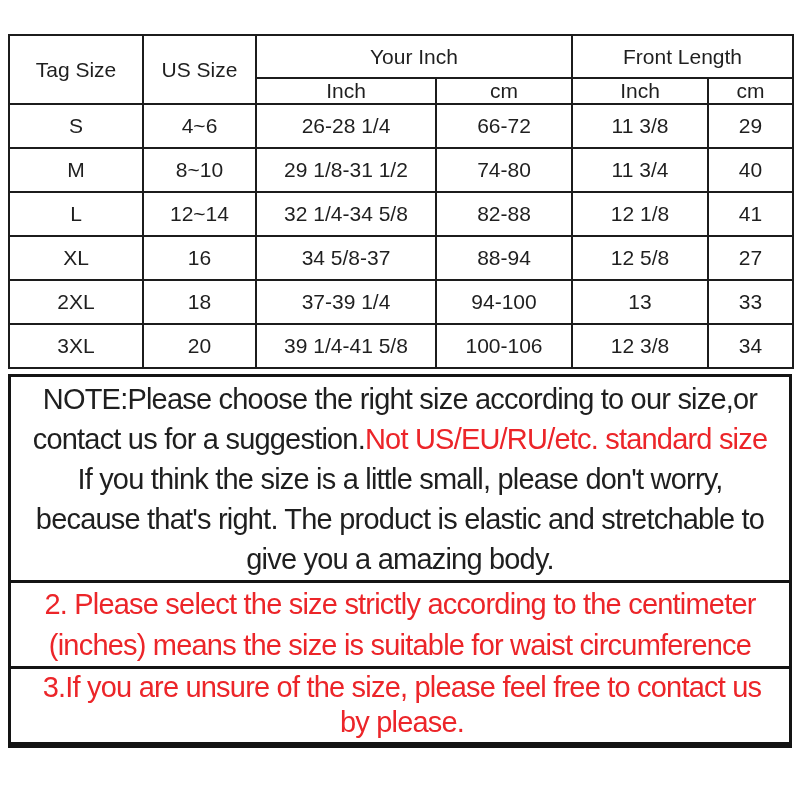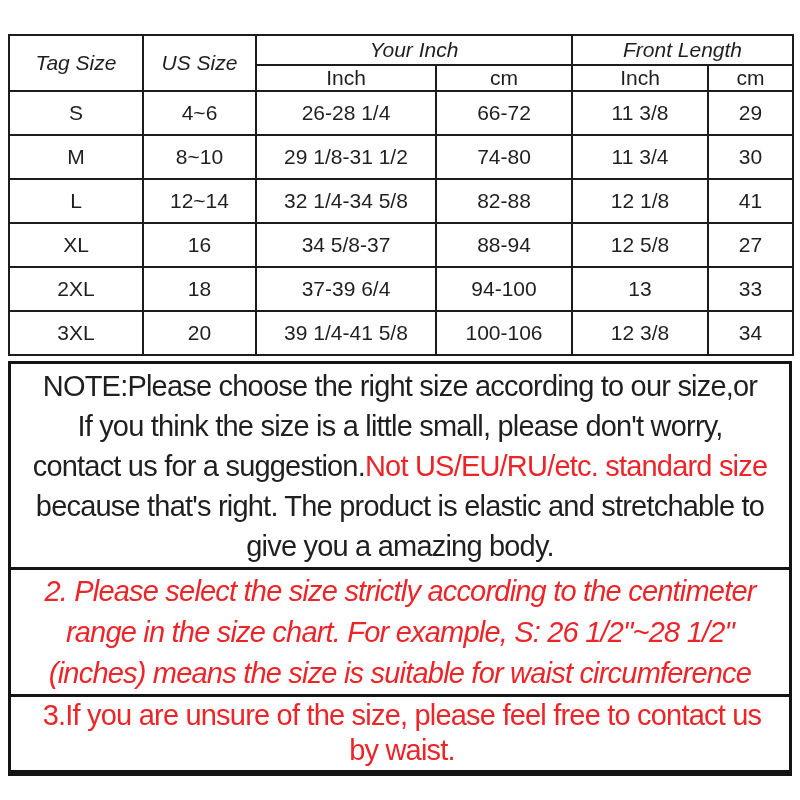--- a/index.html
+++ b/index.html
@@ -32,35 +32,35 @@
   table.size-table th,
   table.size-table td {
     border: 2px solid #1c1c1c;
     text-align: center;
     vertical-align: middle;
     font-size: 21px;
     font-weight: 400;
     padding: 0;
     background: #ffffff;
   }
-  tr.hdr-top { height: 30px; font-style: italic; }
+  tr.hdr-top { height: 43px; }
   tr.hdr-sub { height: 22px; }
   tr.data-row { height: 44px; }
   .note {
     border: 3px solid #141414;
     text-align: center;
     color: #1f1f1f;
     font-size: 29px;
     letter-spacing: -0.8px;
     background: #ffffff;
     white-space: nowrap;
   }
   .note .line { display: block; }
   .note-1 { margin-top: 5px; line-height: 40px; padding: 2px 0 1px 0; }
-  .note-2 { margin-top: -3px; line-height: 41px; padding: 1px 0 0 0; font-style: italic; }
+  .note-2 { margin-top: -3px; line-height: 41px; padding: 1px 0 0 0; }
   .note-3 { margin-top: -3px; line-height: 35px; padding: 1px 0 2px 4px; border-bottom-width: 6px; }
   .red { color: #ec2529; }
   .black { color: #1f1f1f; }
 </style>
 </head>
 <body>
 
 <div class="page">
   <div class="sheet">
 
@@ -95,70 +95,69 @@
           <td>66-72</td>
           <td>11 3/8</td>
           <td>29</td>
         </tr>
         <tr class="data-row">
           <td>M</td>
           <td>8~10</td>
           <td>29 1/8-31 1/2</td>
           <td>74-80</td>
           <td>11 3/4</td>
-          <td>30</td>
+          <td>40</td>
         </tr>
         <tr class="data-row">
           <td>L</td>
           <td>12~14</td>
           <td>32 1/4-34 5/8</td>
           <td>82-88</td>
           <td>12 1/8</td>
           <td>41</td>
         </tr>
         <tr class="data-row">
           <td>XL</td>
           <td>16</td>
           <td>34 5/8-37</td>
           <td>88-94</td>
           <td>12 5/8</td>
           <td>27</td>
         </tr>
         <tr class="data-row">
           <td>2XL</td>
           <td>18</td>
-          <td>37-39 6/4</td>
+          <td>37-39 1/4</td>
           <td>94-100</td>
           <td>13</td>
           <td>33</td>
         </tr>
         <tr class="data-row">
           <td>3XL</td>
           <td>20</td>
           <td>39 1/4-41 5/8</td>
           <td>100-106</td>
           <td>12 3/8</td>
           <td>34</td>
         </tr>
       </tbody>
     </table>
 
     <div class="note note-1">
       <span class="line"><span class="black">NOTE:Please choose the right size according to our size,or</span></span>
+      <span class="line"><span class="black">contact us for a suggestion.</span><span class="red">Not US/EU/RU/etc. standard size</span></span>
       <span class="line"><span class="black">If you think the size is a little small, please don't worry,</span></span>
-      <span class="line"><span class="black">contact us for a suggestion.</span><span class="red">Not US/EU/RU/etc. standard size</span></span>
       <span class="line"><span class="black">because that's right. The product is elastic and stretchable to</span></span>
       <span class="line"><span class="black">give you a amazing body.</span></span>
     </div>
 
     <div class="note note-2 red">
       <span class="line">2. Please select the size strictly according to the centimeter</span>
-      <span class="line">range in the size chart. For example, S: 26 1/2"~28 1/2"</span>
       <span class="line">(inches) means the size is suitable for waist circumference</span>
     </div>
 
     <div class="note note-3 red">
       <span class="line">3.If you are unsure of the size, please feel free to contact us</span>
-      <span class="line">by waist.</span>
+      <span class="line">by please.</span>
     </div>
 
   </div>
 </div>
 
 </body></html>

